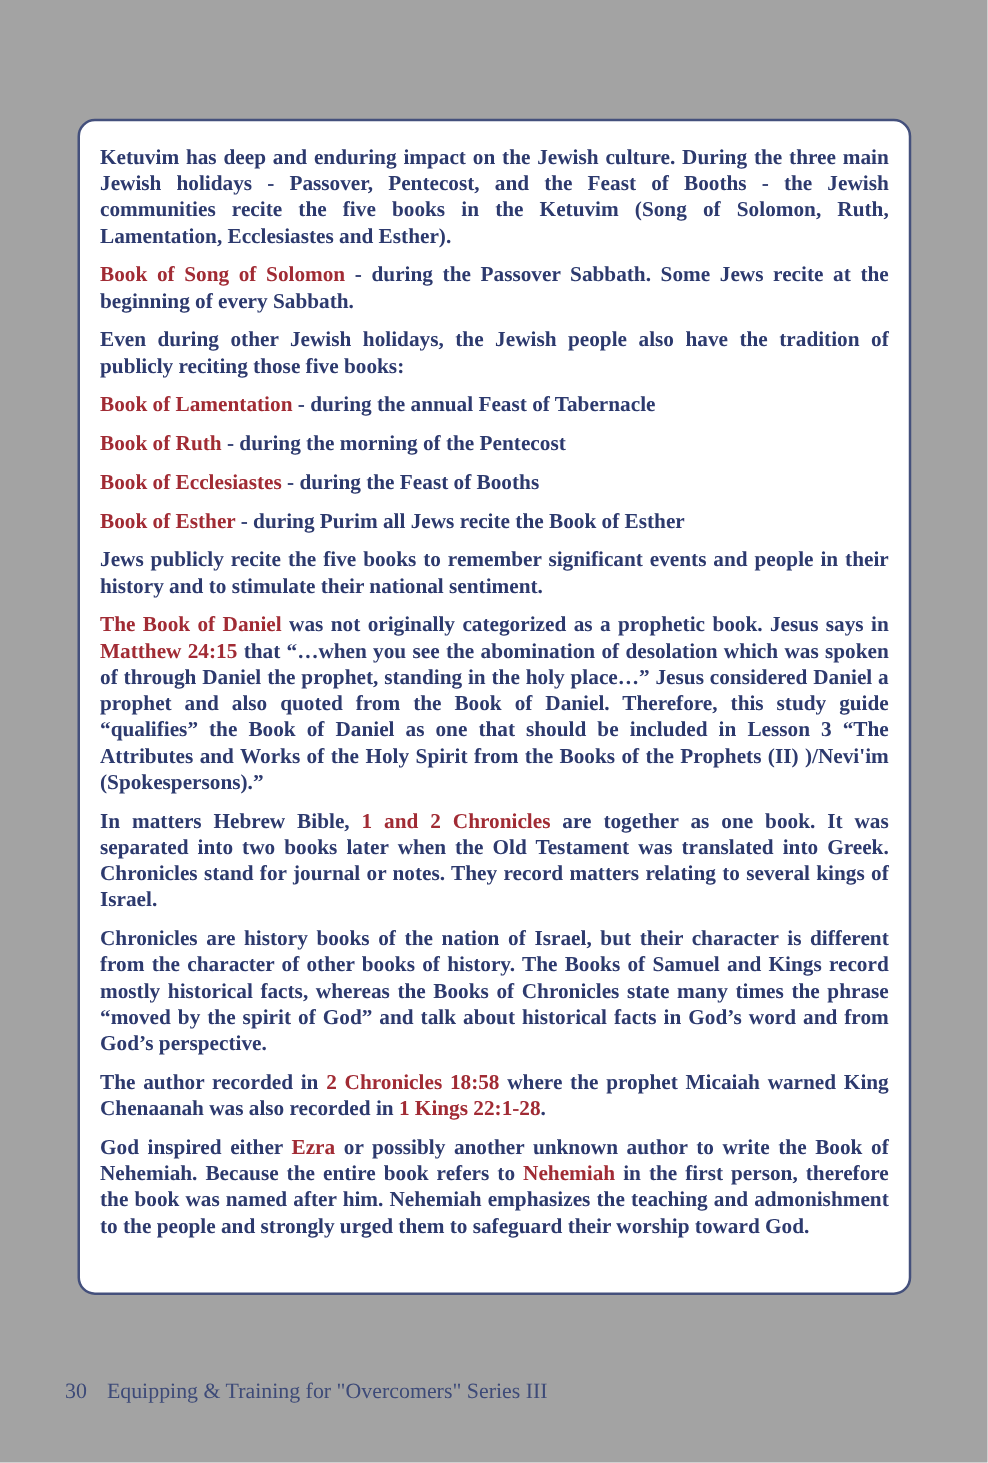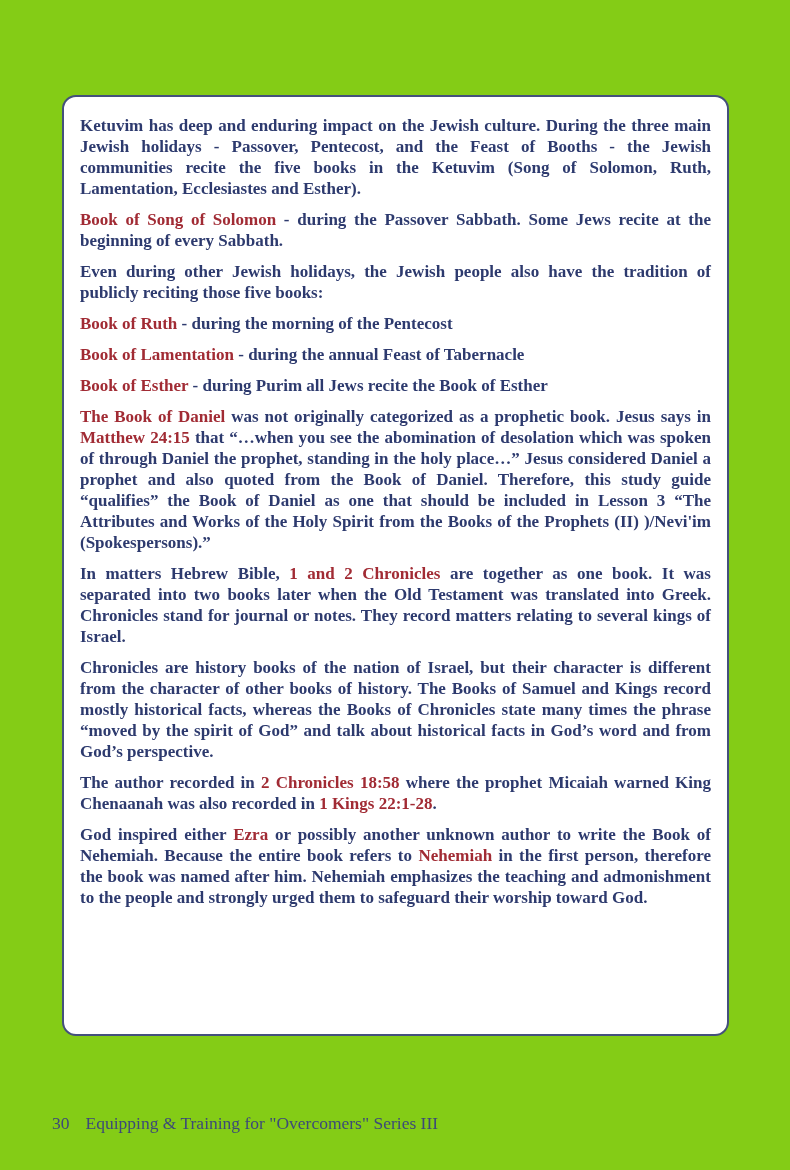--- a/index.html
+++ b/index.html
@@ -5,21 +5,21 @@
   * { margin: 0; padding: 0; box-sizing: border-box; }
   html, body { width: 790px; height: 1170px; }
   body {
     background: #ffffff;
     font-family: "Liberation Serif", serif;
   }
   .page {
     position: relative;
     width: 790px;
     height: 1170px;
-    background: #84cc16;
+    background: #a3a3a3;
     overflow: hidden;
   }
   .content-box {
     position: absolute;
     left: 62px;
     top: 95px;
     width: 667px;
     height: 941px;
     border: 2px solid #44507c;
     border-radius: 14px;
@@ -38,36 +38,37 @@
   .content-box .accent { color: #a12b34; }
   .content-box .body { color: #2d3a6e; }
   .footer {
     position: absolute;
     left: 52px;
     top: 1102px;
     color: #3d4a78;
     font-size: 17.5px;
     font-weight: normal;
     white-space: nowrap;
-    margin-top: 11px;
   }
   .footer .page-number { margin-right: 16px; }
 </style>
 </head>
 <body>
 
 <div class="page">
 
   <div class="content-box">
     <p><span class="body">Ketuvim has deep and enduring impact on the Jewish culture.  During the three main Jewish holidays - Passover, Pentecost, and the Feast of Booths - the Jewish communities recite the five books in the Ketuvim (Song of Solomon, Ruth, Lamentation, Ecclesiastes and Esther).</span></p>
     <p><span class="accent">Book of Song of Solomon</span><span class="body"> - during the Passover Sabbath.  Some Jews recite at the beginning of every Sabbath.</span></p>
     <p><span class="body">Even during other Jewish holidays, the Jewish people also have the tradition of publicly reciting those five books:</span></p>
+    <p><span class="accent">Book of Lamentation</span><span class="body"> - during the annual Feast of Tabernacle</span></p>
     <p><span class="accent">Book of Ruth</span><span class="body"> - during the morning of the Pentecost</span></p>
-    <p><span class="accent">Book of Lamentation</span><span class="body"> - during the annual Feast of Tabernacle</span></p>
+    <p><span class="accent">Book of Ecclesiastes</span><span class="body"> - during the Feast of Booths</span></p>
     <p><span class="accent">Book of Esther</span><span class="body"> - during Purim all Jews recite the Book of Esther</span></p>
+    <p><span class="body">Jews publicly recite the five books to remember significant events and people in their history and to stimulate their national sentiment.</span></p>
     <p><span class="accent">The Book of Daniel</span><span class="body"> was not originally categorized as a prophetic book.  Jesus says in </span><span class="accent">Matthew 24:15</span><span class="body"> that “…when you see the abomination of desolation which was spoken of through Daniel the prophet, standing in the holy place…”  Jesus considered Daniel a prophet and also quoted from the Book of Daniel. Therefore, this study guide “qualifies” the Book of Daniel as one that should be included in Lesson 3 “The Attributes and Works of the Holy Spirit from the Books of the Prophets (II) )/Nevi'im (Spokespersons).”</span></p>
     <p><span class="body">In matters Hebrew Bible, </span><span class="accent">1 and 2 Chronicles</span><span class="body"> are together as one book.  It was separated into two books later when the Old Testament was translated into Greek. Chronicles stand for journal or notes.  They record matters relating to several kings of Israel.</span></p>
     <p><span class="body">Chronicles are history books of the nation of Israel, but their character is different from the character of other books of history.  The Books of Samuel and Kings record mostly historical facts, whereas the Books of Chronicles state many times the phrase “moved by the spirit of God” and talk about historical facts in God’s word and from God’s perspective.</span></p>
     <p><span class="body">The author recorded in </span><span class="accent">2 Chronicles 18:58</span><span class="body"> where the prophet Micaiah warned King Chenaanah was also recorded in </span><span class="accent">1 Kings 22:1-28</span><span class="body">.</span></p>
     <p><span class="body">God inspired either </span><span class="accent">Ezra</span><span class="body"> or possibly another unknown author to write the Book of Nehemiah.  Because the entire book refers to </span><span class="accent">Nehemiah</span><span class="body"> in the first person, therefore the book was named after him.  Nehemiah emphasizes the teaching and admonishment to the people and strongly urged them to safeguard their worship toward God.</span></p>
   </div>
 
   <div class="footer">
     <span class="page-number">30</span><span class="footer-title">Equipping &amp; Training for "Overcomers" Series III</span>
   </div>

